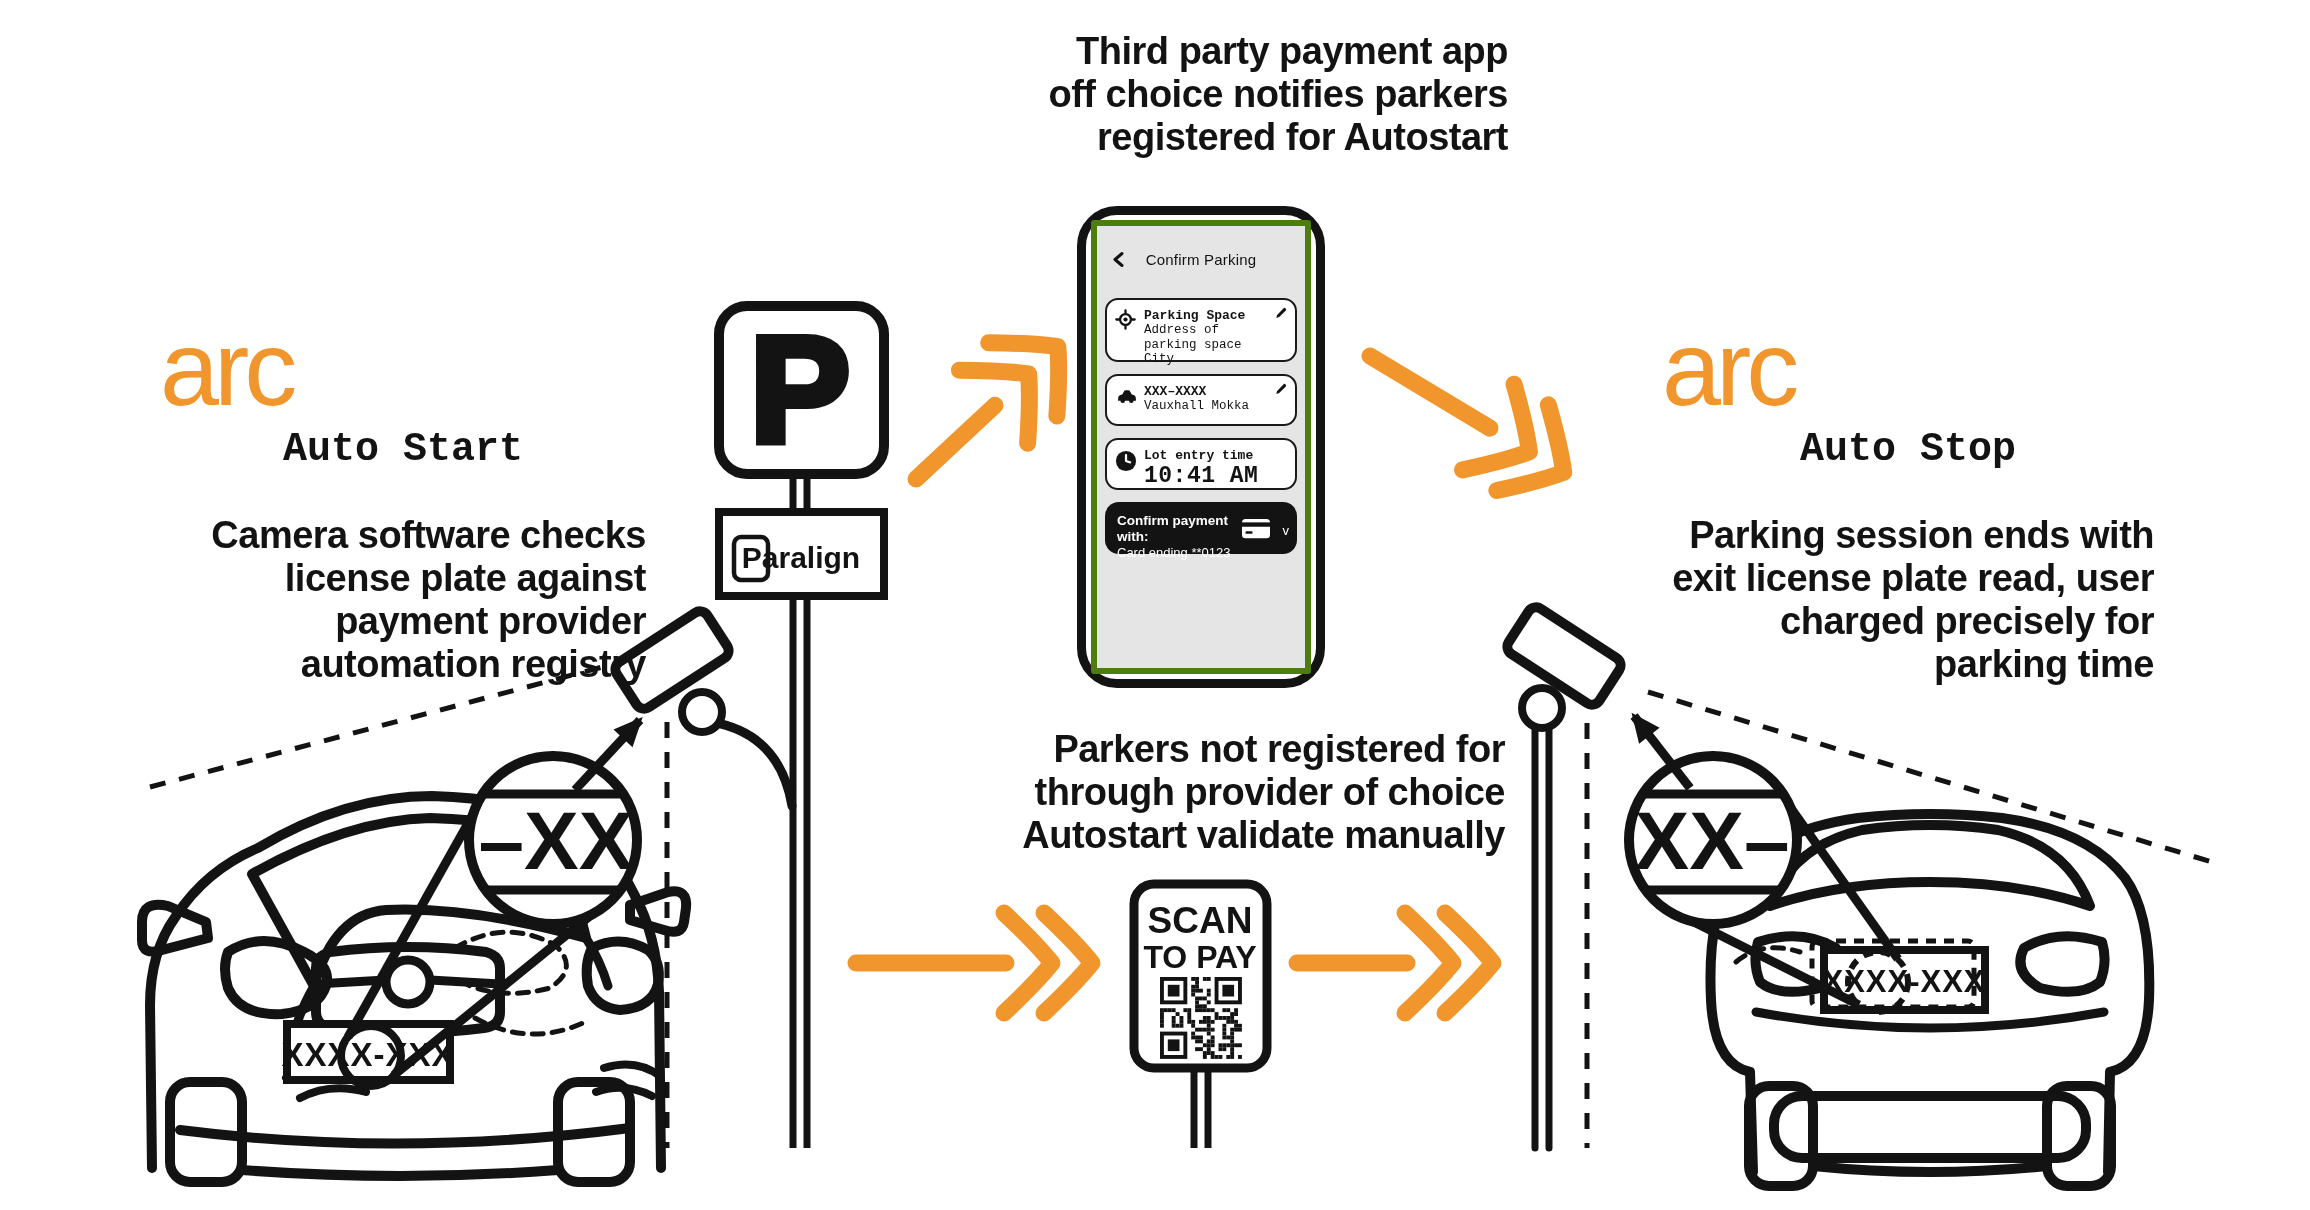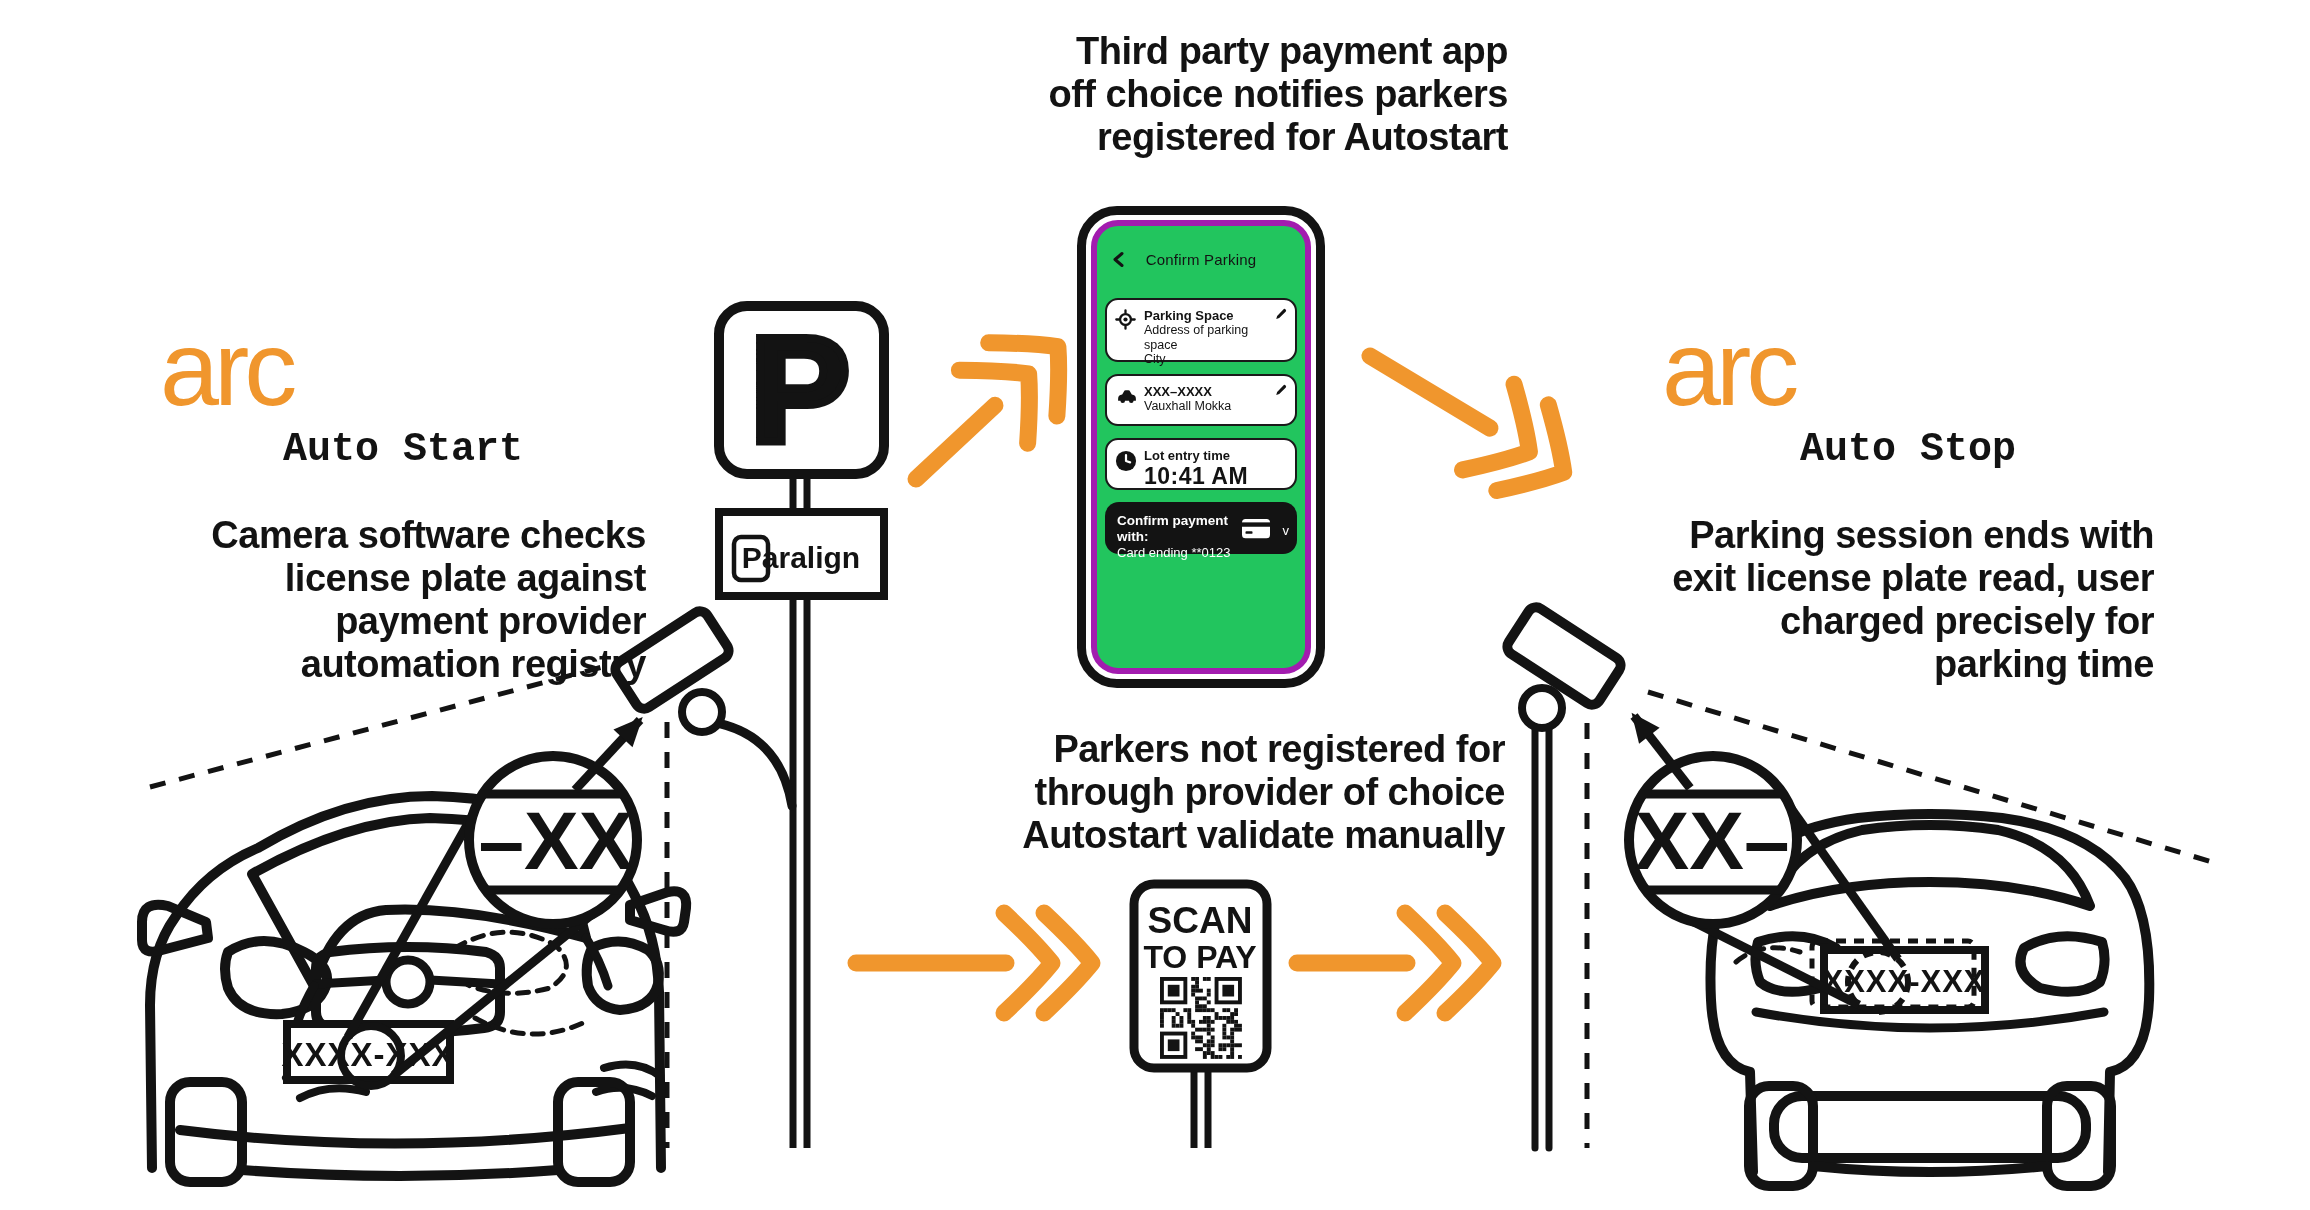--- a/index.html
+++ b/index.html
@@ -7,28 +7,28 @@
        font-family:"Liberation Sans",sans-serif;color:#131313;}
   .abs{position:absolute;}
   .caption{font-weight:700;text-align:right;font-size:38px;line-height:43px;letter-spacing:-0.5px;color:#131313;}
   .logo{font-weight:400;text-align:left;font-size:106px;line-height:100px;letter-spacing:-5px;color:#F0962D;}
   .subtitle{font-weight:700;text-align:center;font-size:40px;line-height:44px;color:#131313;font-family:Liberation Mono, monospace;}
   svg text{font-family:"Liberation Sans",sans-serif;font-weight:700;fill:#131313;}
 
   
   .phone{left:1077px;top:206px;width:248px;height:482px;border:9px solid #131313;
          border-radius:40px;background:#fff;box-sizing:border-box;}
-  .screen{position:absolute;left:5px;top:5px;right:5px;bottom:5px;border:6px solid #a21caf;
-          border-radius:27px;background:#22c55e;overflow:hidden;}
+  .screen{position:absolute;left:5px;top:5px;right:5px;bottom:5px;border:6px solid #4d7c0f;
+          border-radius:3px;background:#e5e5e5;overflow:hidden;}
   .ph-header{position:absolute;top:22px;left:0;right:0;height:26px;}
   .ph-back{position:absolute;left:14px;top:3px;cursor:default;}
   .ph-title{position:absolute;left:0;right:0;text-align:center;top:3px;font-size:15px;font-weight:400;letter-spacing:.2px;}
   .cards{position:absolute;top:72px;left:8px;right:8px;display:flex;flex-direction:column;gap:12px;}
   .card{position:relative;border:2.5px solid #1a1a1a;border-radius:13px;background:#fff;
-        padding:8px 26px 23px 37px;box-sizing:border-box;}
+        padding:8px 26px 23px 37px;box-sizing:border-box;font-family:Liberation Mono, monospace;}
   .card .ttl{font-size:13px;font-weight:700;line-height:15px;}
   .card .ln{font-size:12.5px;font-weight:400;line-height:14.5px;}
   .card .big{font-size:23px;font-weight:700;line-height:26px;letter-spacing:.5px;}
   .cicon{position:absolute;left:8px;top:9px;}
   .pencil{position:absolute;right:8px;top:7px;}
   .card-black{position:relative;background:#131313;color:#fff;border-radius:14px;
               padding:11px 58px 11px 12px;box-sizing:border-box;}
   .card-black .ttl{font-size:13.5px;font-weight:700;line-height:16px;color:#fff;}
   .card-black .ln{font-size:13px;font-weight:400;line-height:16px;color:#fff;}
   .cc{position:absolute;right:26px;top:16px;}

